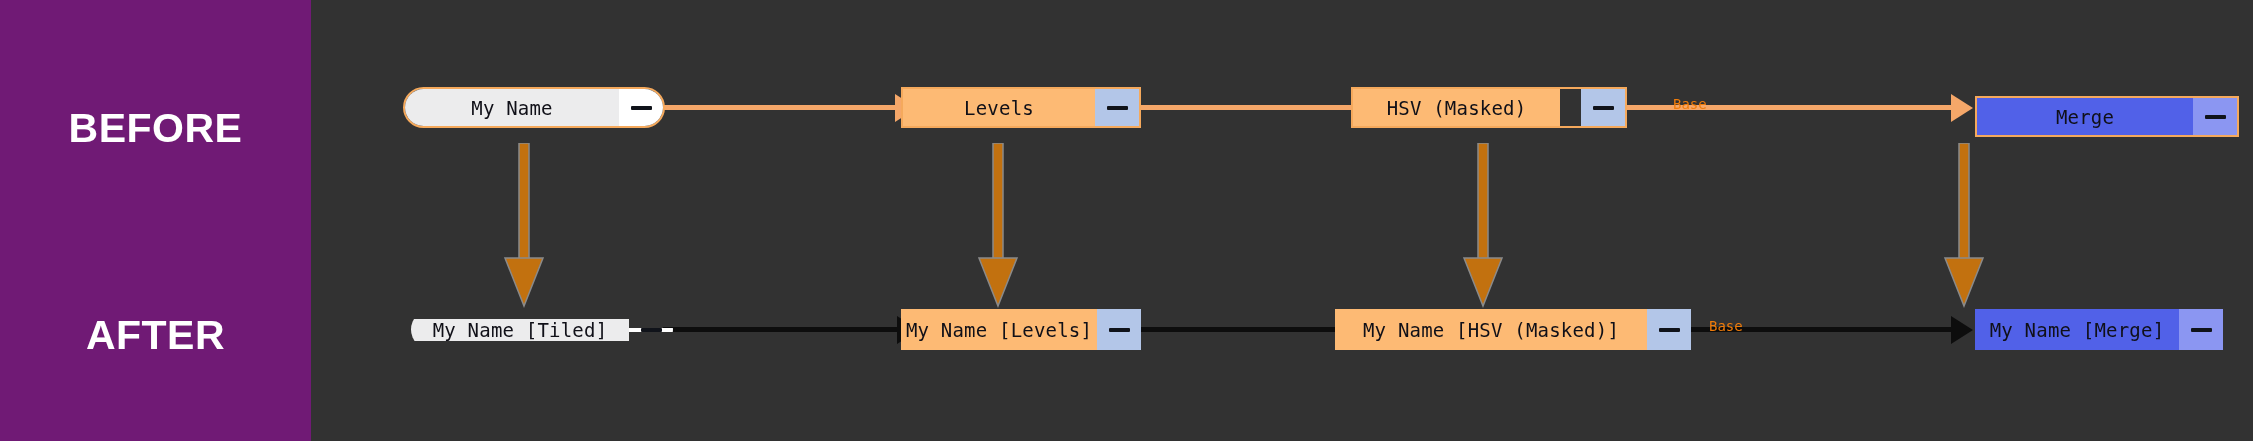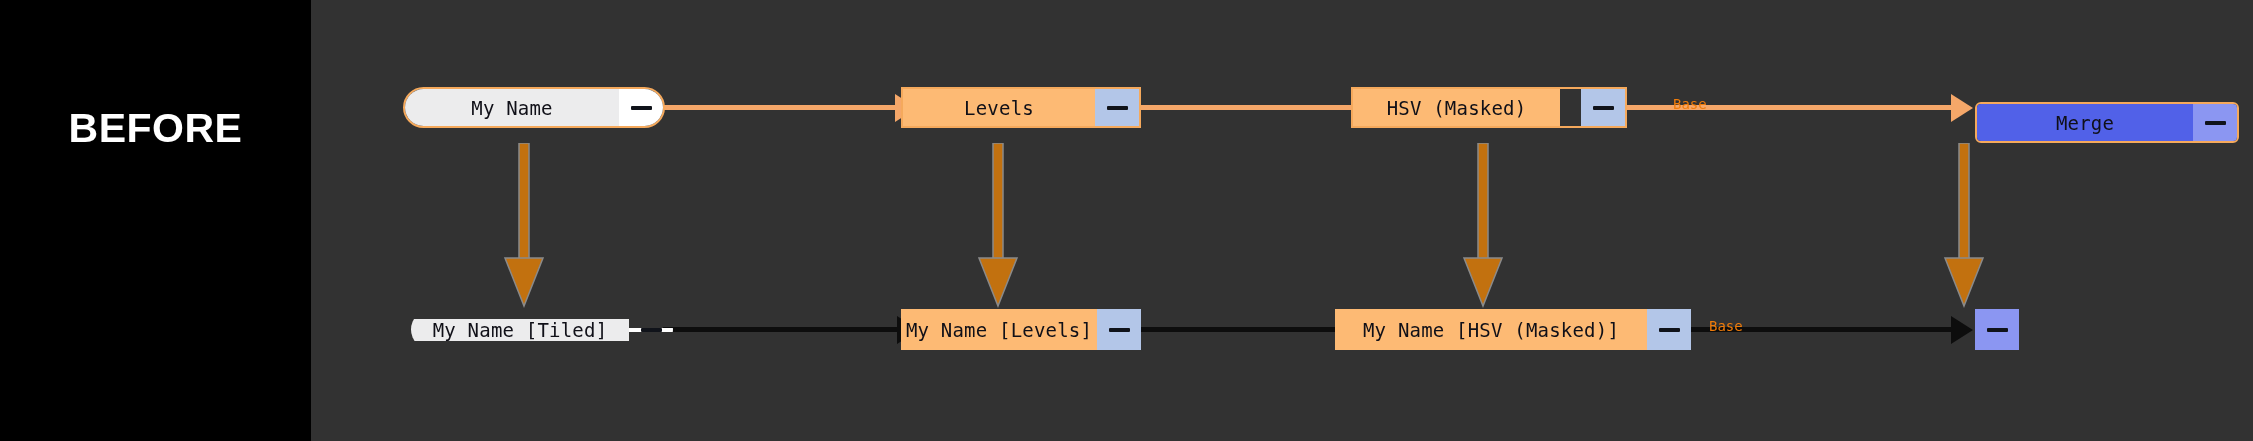--- a/index.html
+++ b/index.html
@@ -16,21 +16,21 @@
     height: 441px;
     background: #323232;
   }
 
   
   .label-panel {
     position: absolute;
     left: 0; top: 0;
     width: 311px;
     height: 441px;
-    background: #000000;
+    background: #701a75;
   }
   .row-label {
     position: absolute;
     left: 0;
     width: 311px;
     text-align: center;
     color: #ffffff;
     font-family: "Liberation Sans", sans-serif;
     font-weight: bold;
     font-size: 41px;
@@ -132,20 +132,21 @@
     height: 165px;
   }
 </style>
 </head>
 <body>
 
 <div id="root">
 
   <div class="label-panel">
     <div class="row-label before">BEFORE</div>
+    <div class="row-label after">AFTER</div>
   </div>
 
   <div class="canvas">
 
     <div class="hline orange" style="left:352px; top:105px; width:240px;"></div>
     <div class="harrow orange" style="left:584px; top:94px;"></div>
 
     <div class="hline orange" style="left:828px; top:105px; width:270px;"></div>
     <div class="harrow orange" style="left:1090px; top:94px;"></div>
 
@@ -166,21 +167,21 @@
       </div>
     </div>
 
     <div class="node bordered v-blue" style="left:1040px; top:87px; width:276px;gap:21px;">
       <div class="node-body">HSV (Masked)</div>
       <div class="node-btn">
         <span class="minus"></span>
       </div>
     </div>
 
-    <div class="node bordered v-indigo" style="left:1664px; top:102px; width:264px;border-radius:6px;">
+    <div class="node bordered v-indigo" style="left:1664px; top:96px; width:264px;">
       <div class="node-body">Merge</div>
       <div class="node-btn">
         <span class="minus"></span>
       </div>
     </div>
 
     <div class="edge-label" style="left:1362px; top:96px;">Base</div>
 
     <svg class="varrow" style="left:190px; top:143px;" viewBox="0 0 46 165">
       <g>
@@ -234,20 +235,21 @@
     </div>
 
     <div class="node plain v-blue" style="left:1024px; top:309px; width:356px;">
       <div class="node-body">My Name [HSV (Masked)]</div>
       <div class="node-btn">
         <span class="minus"></span>
       </div>
     </div>
 
     <div class="node plain v-indigo" style="left:1664px; top:309px; width:248px;">
+      <div class="node-body">My Name [Merge]</div>
       <div class="node-btn">
         <span class="minus"></span>
       </div>
     </div>
 
     <div class="edge-label" style="left:1398px; top:318px;">Base</div>
 
   </div>
 </div>
 

